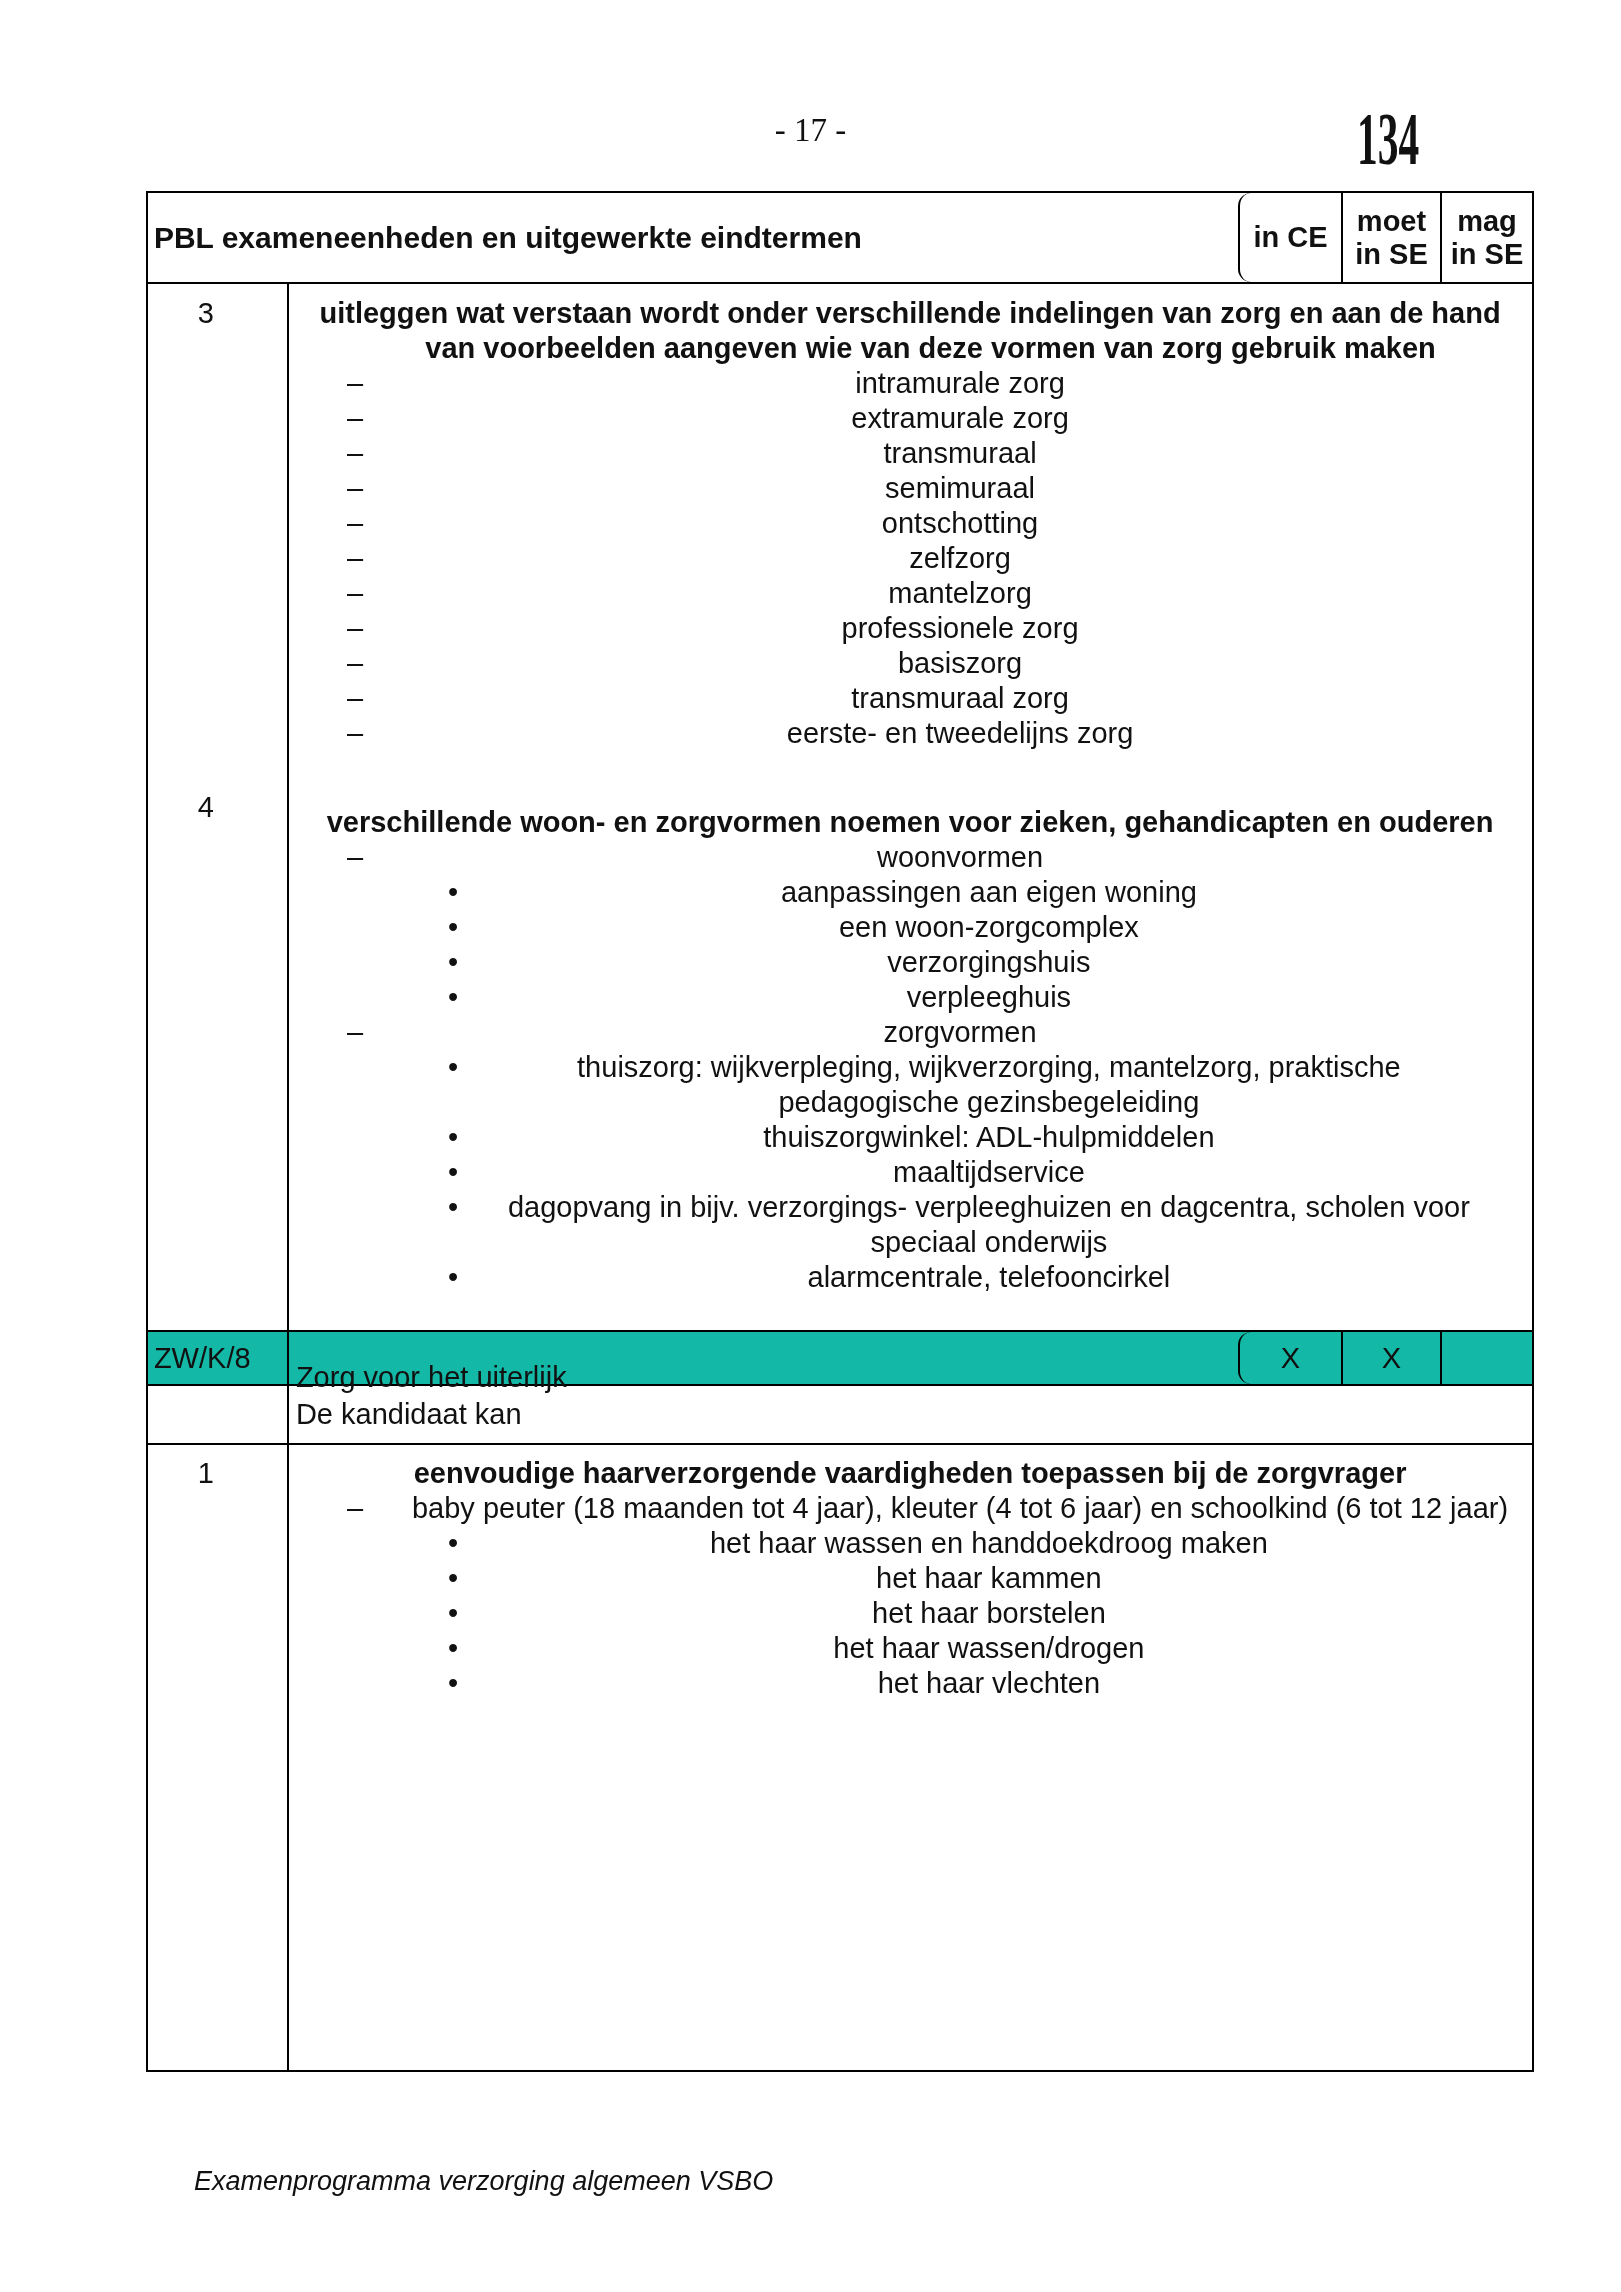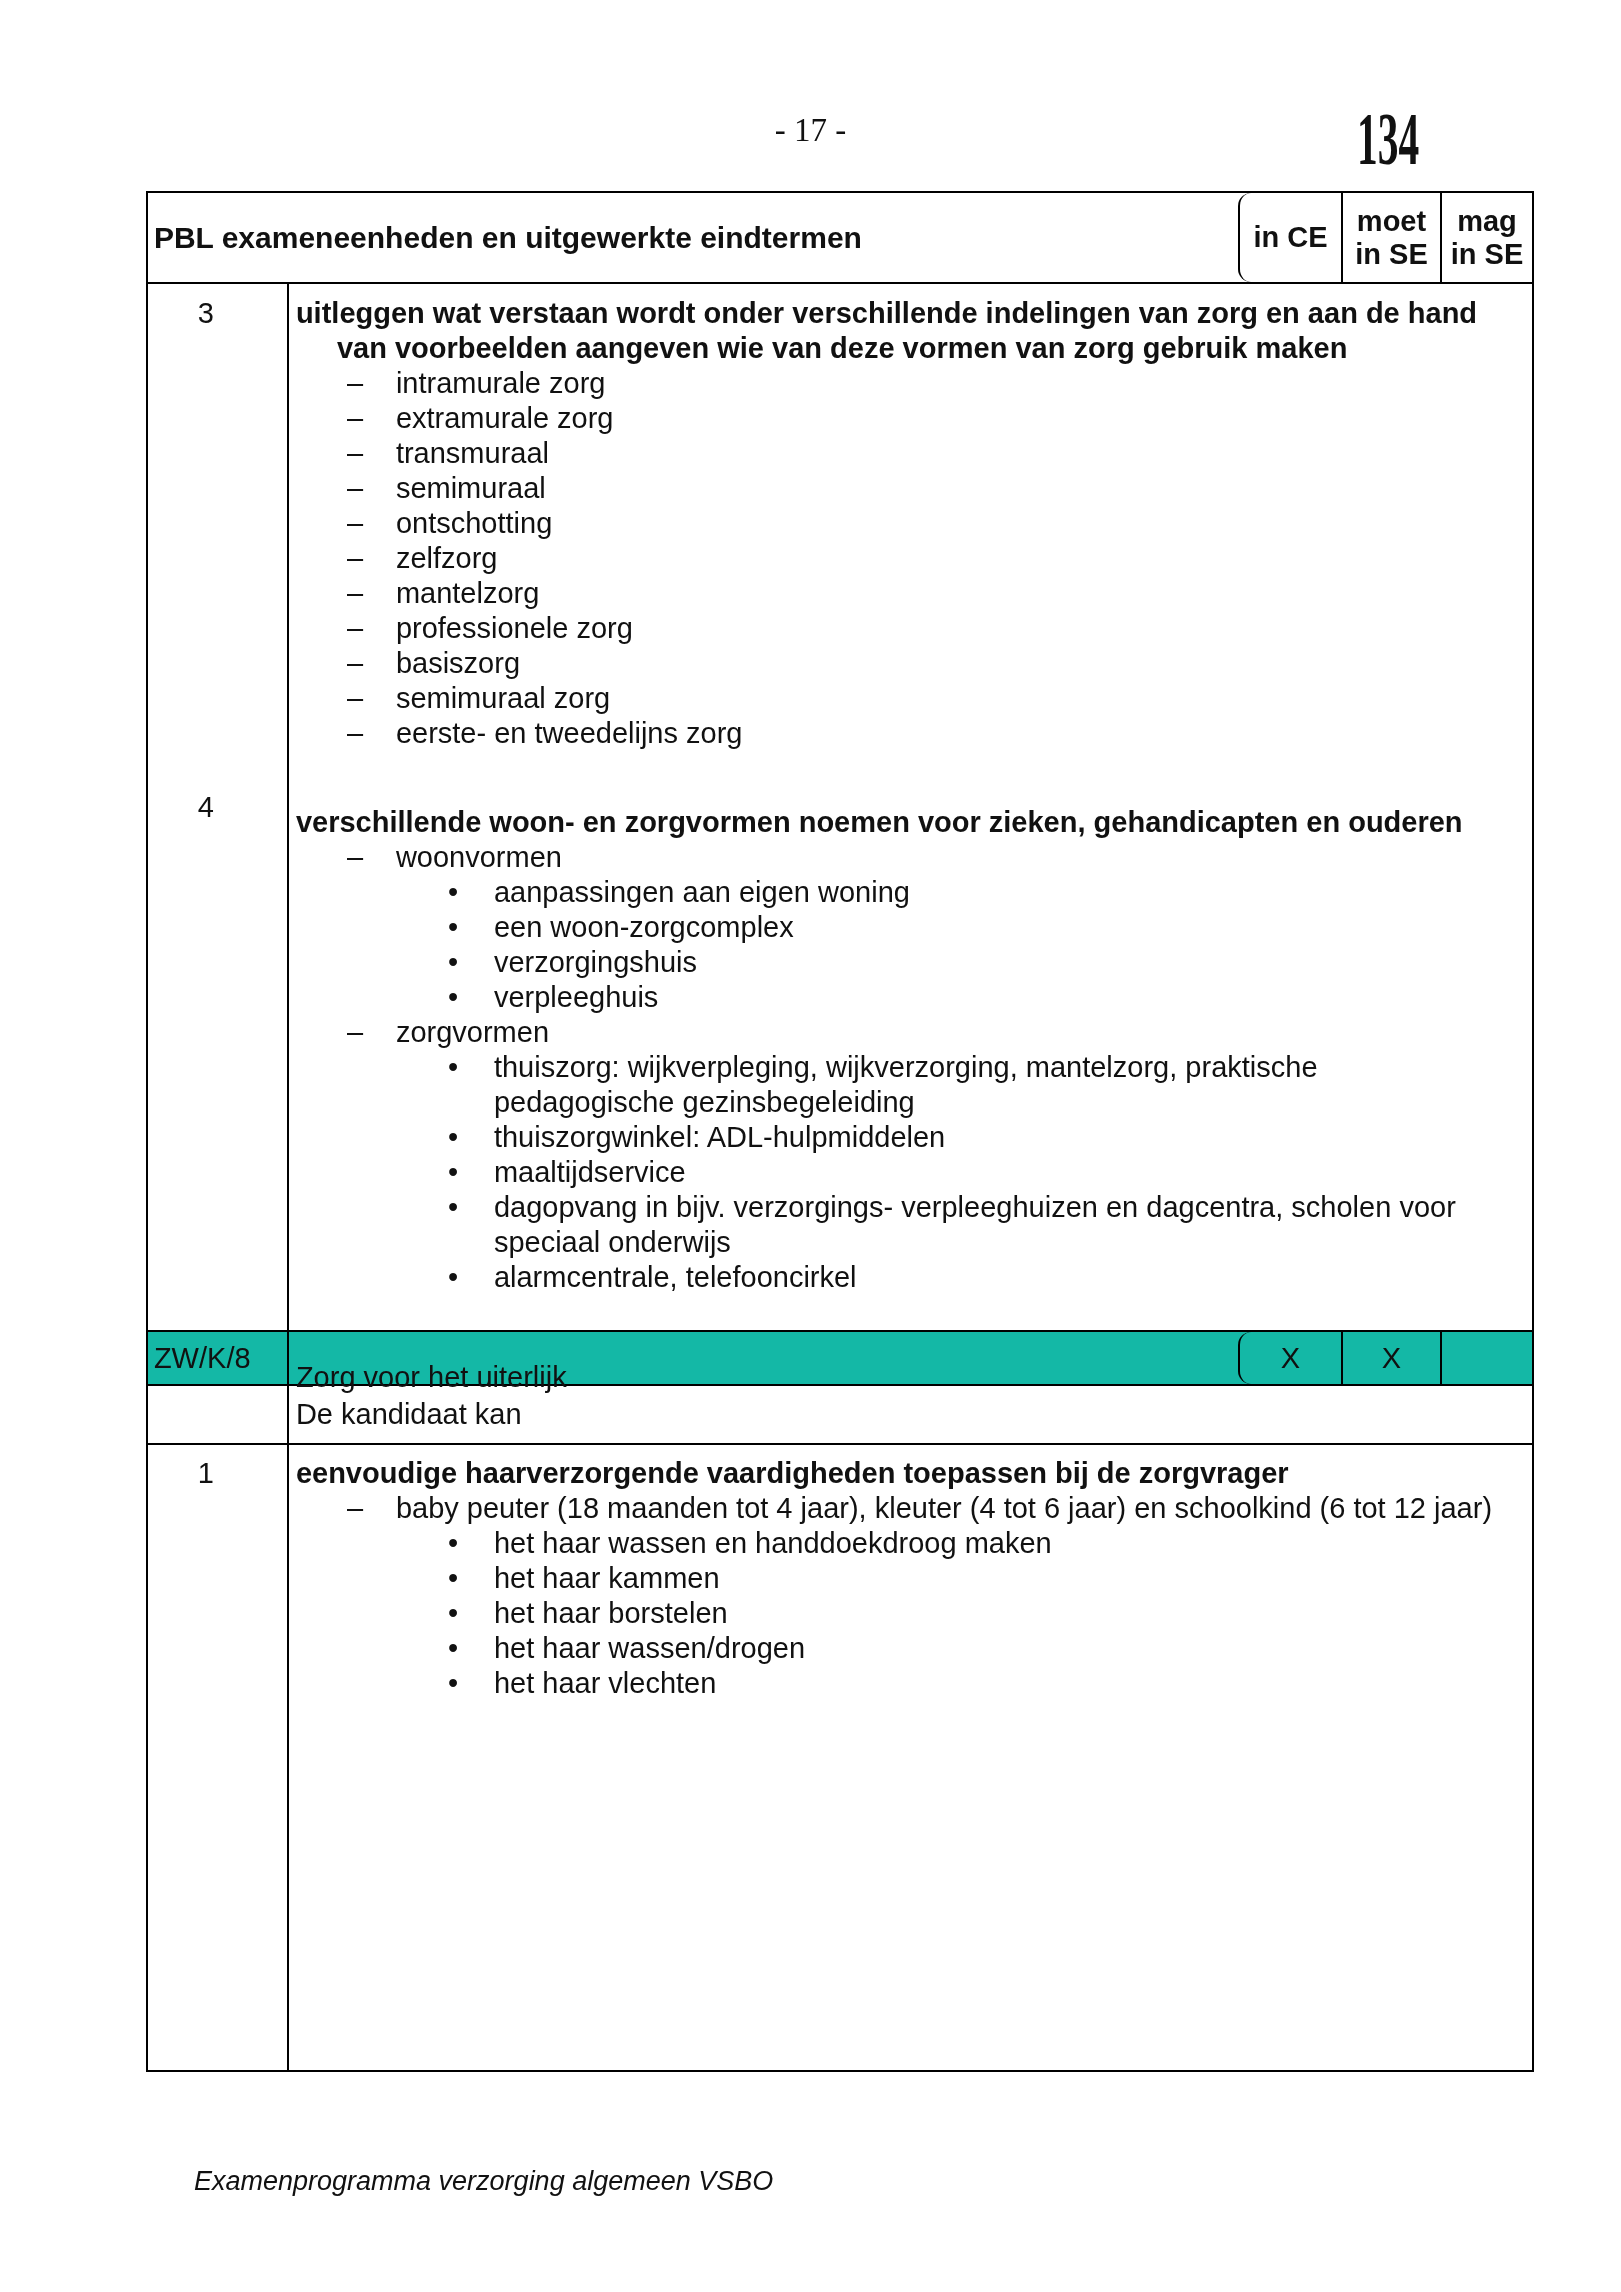--- a/index.html
+++ b/index.html
@@ -45,21 +45,21 @@
     background:#fff;
     font-size:29px; line-height:35px;
   }
   .row { display:flex; box-sizing:border-box; flex:none; }
   .header-row { height:91px; border-bottom:2.9px solid #000; }
   .body-row   { height:1048px; border-bottom:2.9px solid #000; }
   .shade-row  { height:54px;  border-bottom:2.9px solid #000; }
   .cand-row   { height:59px;  border-bottom:2.9px solid #000; }
   .last-row   { flex:1 1 auto; }
 
-  .cell { box-sizing:border-box; }
+  .cell { box-sizing:border-box;text-align:center; }
 
   
   .h-main {
     flex:1 1 auto; display:flex; align-items:center;
     padding-left:5.9px;
     font-weight:bold; font-size:30px; line-height:33px;
   }
   .h-col {
     border-left:2.9px solid #000;
     display:flex; align-items:center; justify-content:center;
@@ -147,21 +147,21 @@
           <div class="item-title">uitleggen wat verstaan wordt onder verschillende indelingen van zorg en aan de hand van voorbeelden aangeven wie van deze vormen van zorg gebruik maken</div>
           <div class="l1"><span class="mk">–</span><span>intramurale zorg</span></div>
           <div class="l1"><span class="mk">–</span><span>extramurale zorg</span></div>
           <div class="l1"><span class="mk">–</span><span>transmuraal</span></div>
           <div class="l1"><span class="mk">–</span><span>semimuraal</span></div>
           <div class="l1"><span class="mk">–</span><span>ontschotting</span></div>
           <div class="l1"><span class="mk">–</span><span>zelfzorg</span></div>
           <div class="l1"><span class="mk">–</span><span>mantelzorg</span></div>
           <div class="l1"><span class="mk">–</span><span>professionele zorg</span></div>
           <div class="l1"><span class="mk">–</span><span>basiszorg</span></div>
-          <div class="l1"><span class="mk">–</span><span>semimuraal zorg</span></div>
+          <div class="l1"><span class="mk">–</span><span>transmuraal zorg</span></div>
           <div class="l1"><span class="mk">–</span><span>eerste- en tweedelijns zorg</span></div>
         </div>
 
         <div class="item-block-4">
           <div class="item-title">verschillende woon- en zorgvormen noemen voor zieken, gehandicapten en ouderen</div>
           <div class="l1"><span class="mk">–</span><span>woonvormen</span></div>
           <div class="l2"><span class="mk">•</span><span>aanpassingen aan eigen woning</span></div>
           <div class="l2"><span class="mk">•</span><span>een woon-zorgcomplex</span></div>
           <div class="l2"><span class="mk">•</span><span>verzorgingshuis</span></div>
           <div class="l2"><span class="mk">•</span><span>verpleeghuis</span></div>

